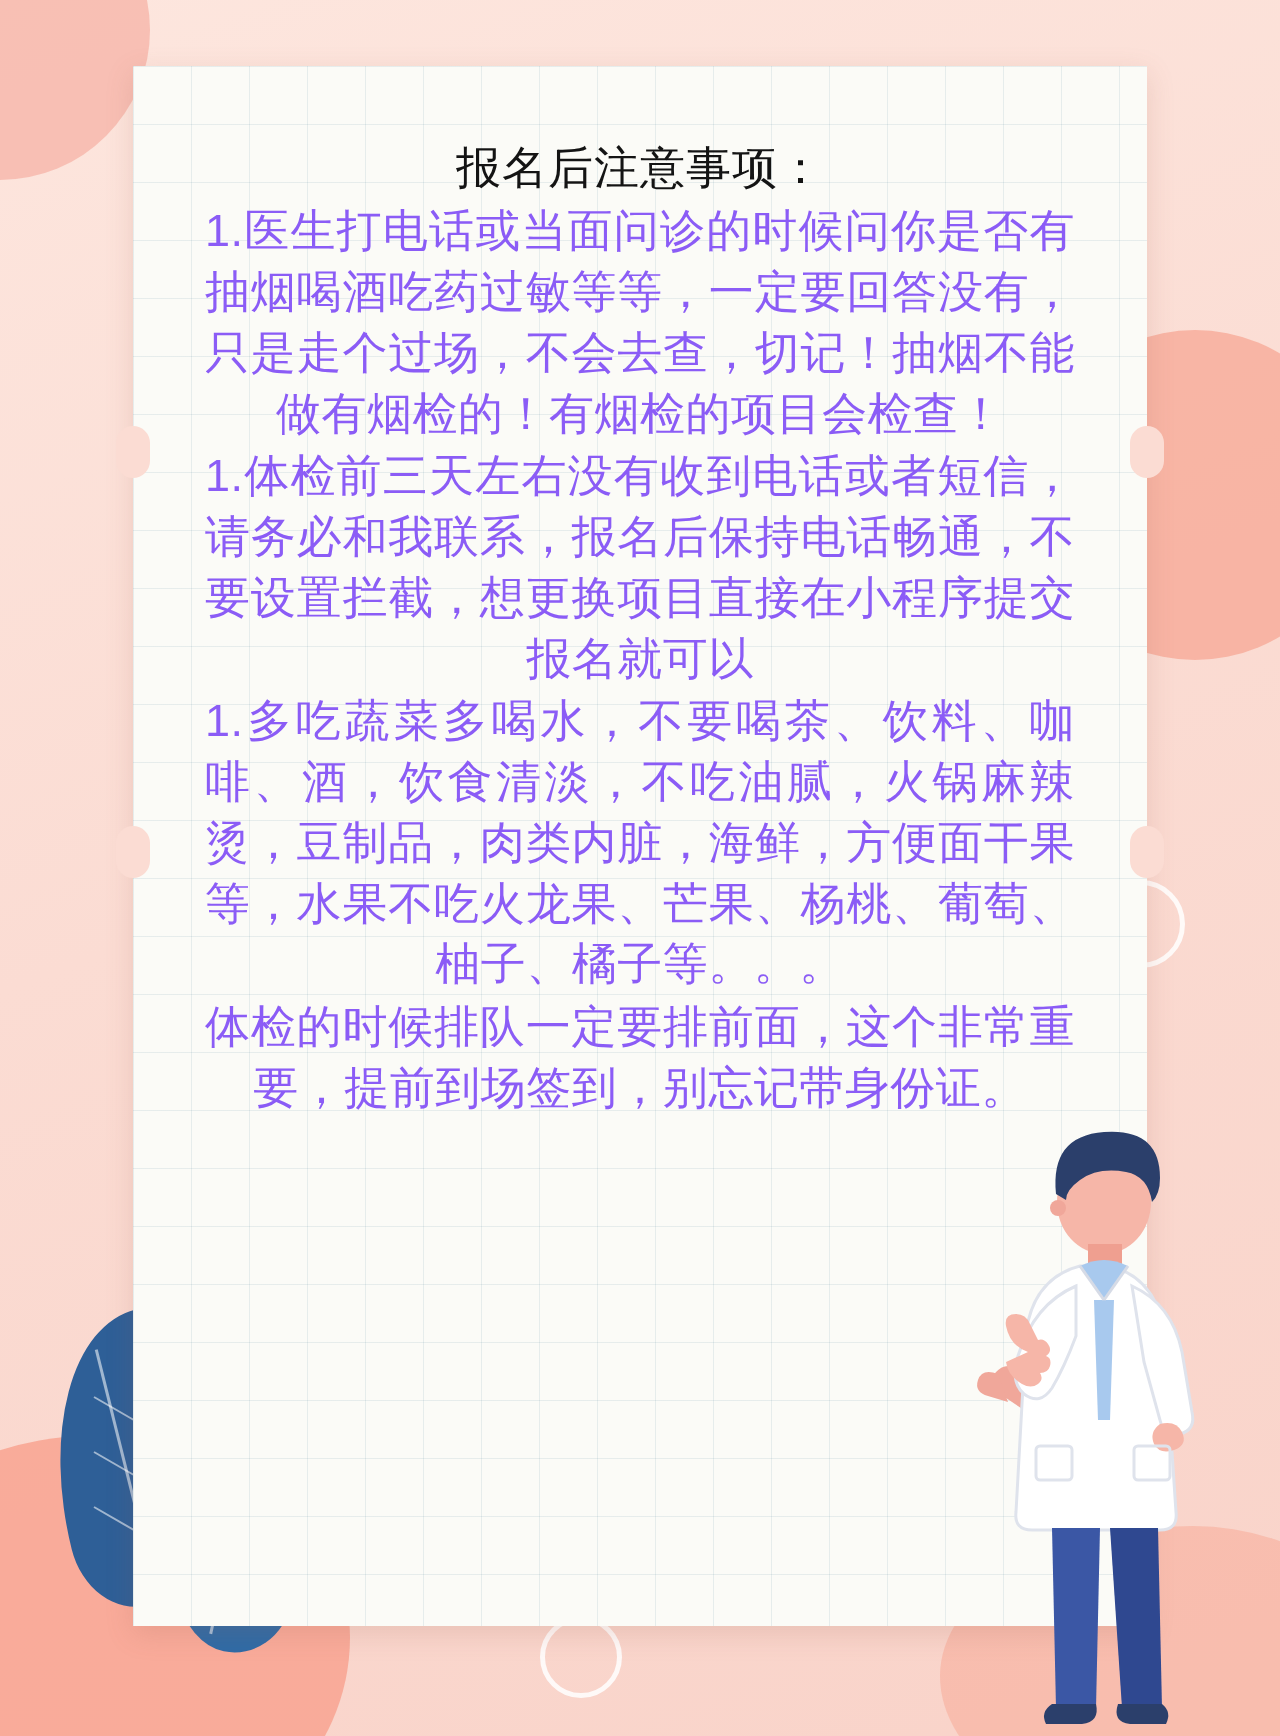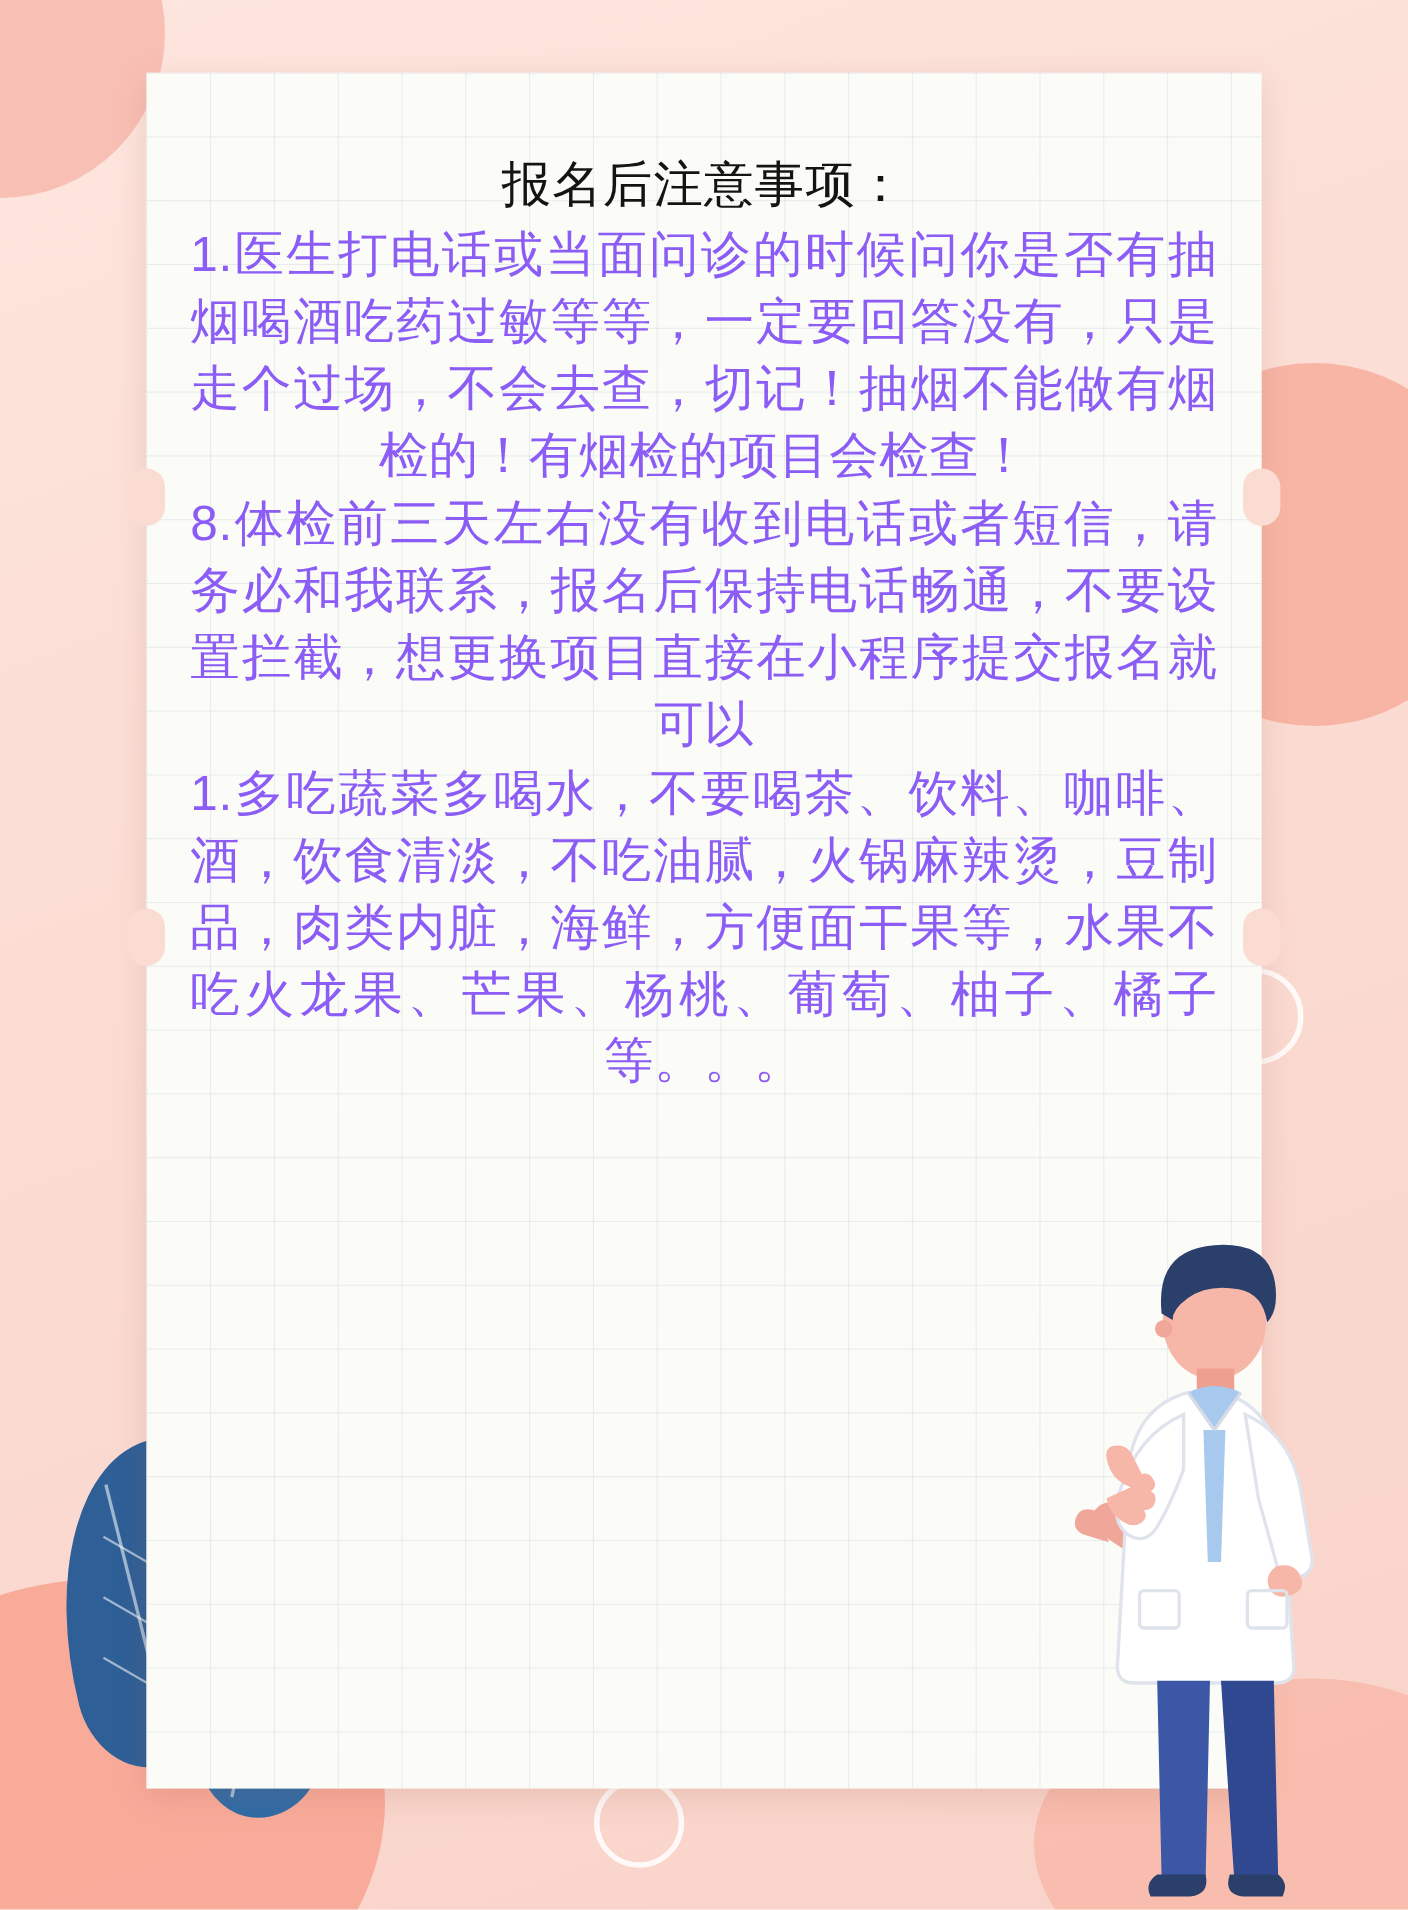--- a/index.html
+++ b/index.html
@@ -133,21 +133,21 @@
     position: absolute;
     inset: 0;
     background-image:
       linear-gradient(to right, rgba(120,160,180,.16) 1px, transparent 1px),
       linear-gradient(to bottom, rgba(120,160,180,.16) 1px, transparent 1px);
     background-size: 58px 58px;
     pointer-events: none;
   }
   .card-inner {
     position: relative;
-    padding: 72px 40px 40px;
+    padding: 72px 72px 40px;
     height: calc(100% - 112px);
     box-sizing: border-box;
   }
 
   
   .notch {
     position: absolute;
     width: 34px;
     height: 52px;
     background: #fbdcd3;
@@ -215,22 +215,23 @@
     <div class="vein" style="left:200px; top:120px; width:3px; height:200px; transform:rotate(12deg);"></div>
     <div class="vein" style="left:205px; top:180px; width:50px; height:2px; transform:rotate(-30deg);"></div>
     <div class="vein" style="left:205px; top:235px; width:50px; height:2px; transform:rotate(-30deg);"></div>
   </div>
 
   <div class="card">
     <div class="grid-lines"></div>
     <div class="card-inner">
       <h1 class="doc-title">报名后注意事项：</h1>
       <p class="para">1.医生打电话或当面问诊的时候问你是否有抽烟喝酒吃药过敏等等，一定要回答没有，只是走个过场，不会去查，切记！抽烟不能做有烟检的！有烟检的项目会检查！</p>
-      <p class="para">8.体检前三天左右没有收到电话或者短信，请务必和我联系，报名后保持电话畅通，不要设置拦截，想更换项目直接在小程序提交报名就可以</p>
+      <p class="para">1.体检前三天左右没有收到电话或者短信，请务必和我联系，报名后保持电话畅通，不要设置拦截，想更换项目直接在小程序提交报名就可以</p>
       <p class="para">1.多吃蔬菜多喝水，不要喝茶、饮料、咖啡、酒，饮食清淡，不吃油腻，火锅麻辣烫，豆制品，肉类内脏，海鲜，方便面干果等，水果不吃火龙果、芒果、杨桃、葡萄、柚子、橘子等。。。</p>
+      <p class="para">体检的时候排队一定要排前面，这个非常重要，提前到场签到，别忘记带身份证。</p>
     </div>
   </div>
 
   <div class="notch left n1" style="left:116px; top:426px;"></div>
   <div class="notch right n1" style="right:116px; top:426px;"></div>
   <div class="notch left n2" style="left:116px; top:826px;"></div>
   <div class="notch right n2" style="right:116px; top:826px;"></div>
 
   <svg class="doctor" viewBox="0 0 300 620">
 

